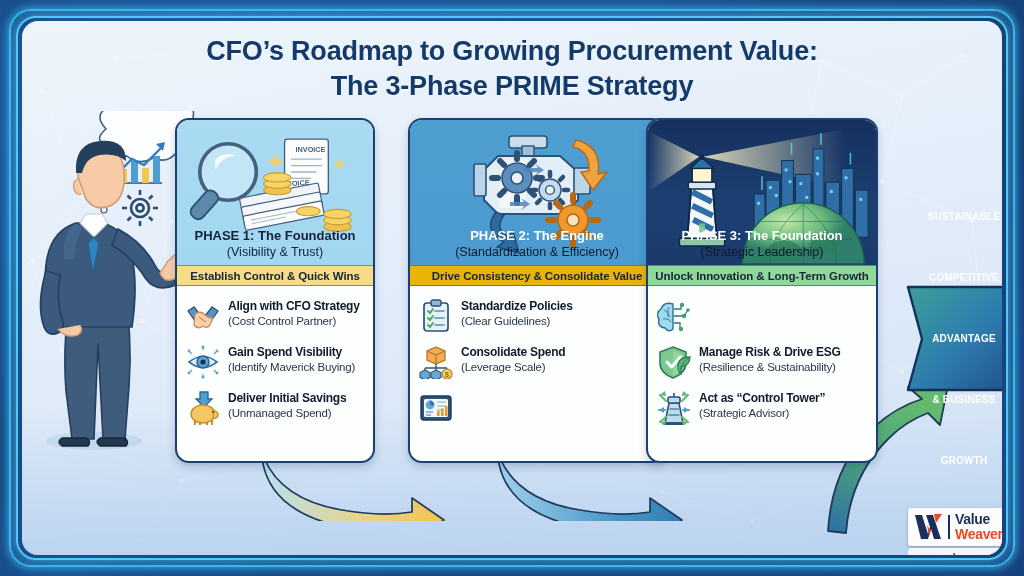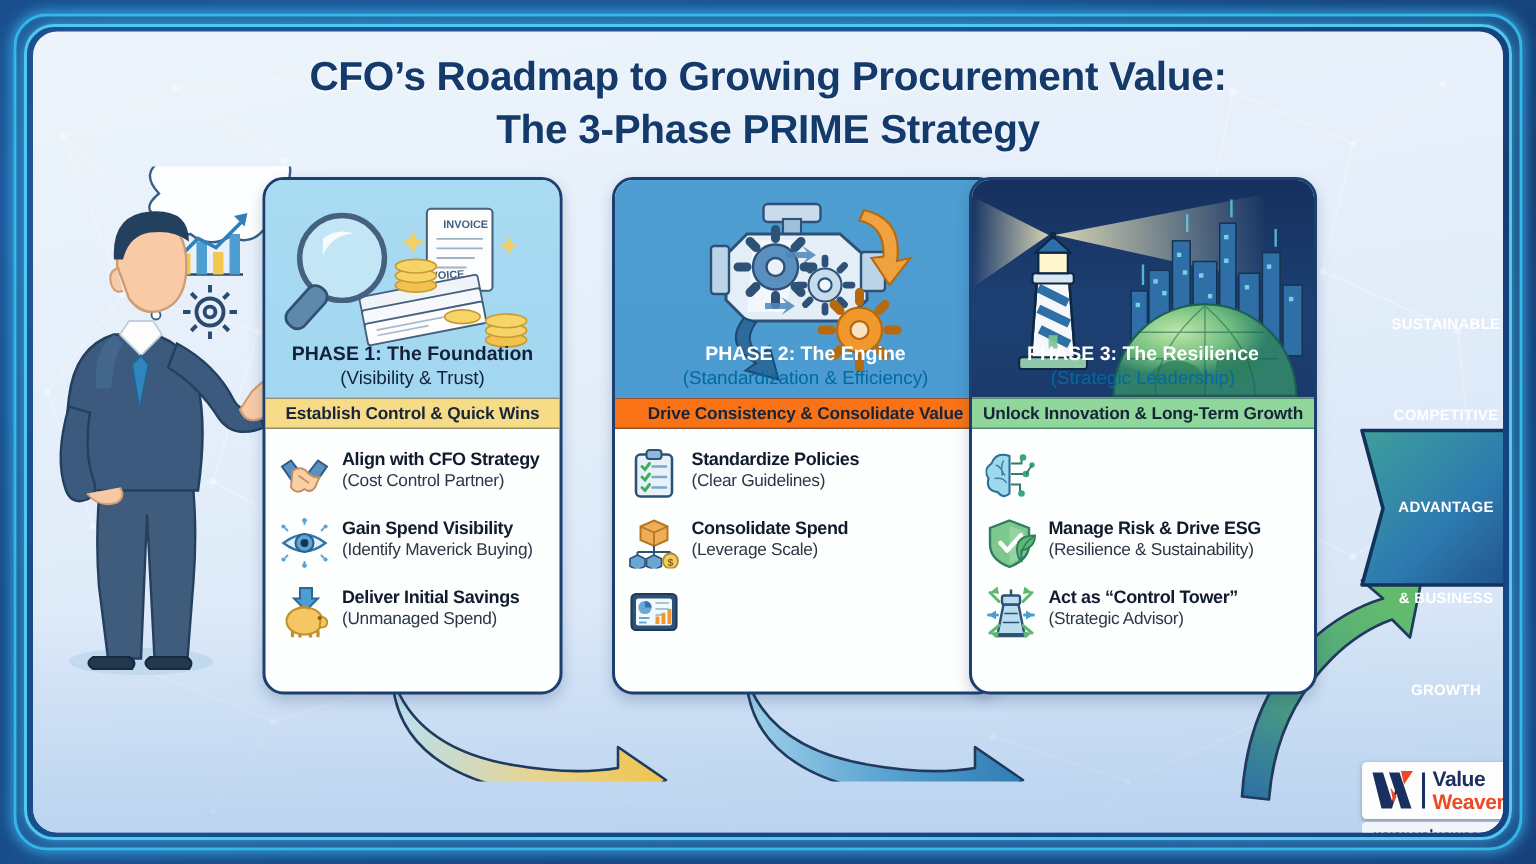--- a/index.html
+++ b/index.html
@@ -61,30 +61,30 @@
   .card-top{ position:relative; height:145px; }
   .c1 .card-top{ background:linear-gradient(180deg,#a9dbf2 0%, #a2d7f1 100%); }
   .c2 .card-top{ background:linear-gradient(180deg,#4e9ed2 0%, #4b9bd0 100%); }
   .c3 .card-top{ background:linear-gradient(180deg,#15305e 0%,#1d4073 60%,#1a3a6a 100%); }
 
   .ph-title{ position:absolute; left:0; right:0; top:108px; text-align:center; z-index:4; }
   .ph-title .pt{ display:block; font-size:13px; font-weight:bold; line-height:16px; }
   .ph-title .ps{ display:block; font-size:12.5px; line-height:16px; }
   .c1 .ph-title{ color:#12203a; }
   .c2 .ph-title, .c3 .ph-title{ color:#ffffff; }
-  .c2 .ph-title .ps, .c3 .ph-title .ps{ color:#0369a1; }
+  .c2 .ph-title .ps, .c3 .ph-title .ps{ color:#0f172a; }
 
   .banner{
     position:absolute; left:0; right:0; top:145px; height:21px;
     display:flex; align-items:center; justify-content:center;
     font-size:11.5px; font-weight:bold; color:#17243a; letter-spacing:-.1px;
     border-top:1px solid rgba(20,40,70,.45); border-bottom:1px solid rgba(20,40,70,.45);
   }
   .c1 .banner{ background:#f6dc86; }
-  .c2 .banner{ background:#f97316; }
+  .c2 .banner{ background:#eab308; }
   .c3 .banner{ background:#8fd79a; }
 
   .items{ position:absolute; left:0; right:0; top:170px; bottom:0; padding:8px 7px 0 9px; }
   .item{ display:flex; align-items:flex-start; gap:8px; margin-bottom:11px; }
   .item .ico{ width:34px; height:34px; flex:0 0 34px; margin-top:1px; }
   .item .txt{ padding-top:1px; }
   .item .h{ display:block; font-size:12px; font-weight:bold; color:#101b2d; line-height:15px; letter-spacing:-.25px; }
   .item .s{ display:block; font-size:11.5px; color:#2b3646; line-height:15px; letter-spacing:-.2px; }
 
   
@@ -522,21 +522,21 @@
           <path d="M96 145 a62 62 0 0 1 124 0"></path>
             <path d="M104 120 h104"></path>
             <path d="M114 102 h84"></path>
           <path d="M158 84 v61"></path>
             <path d="M158 84 q-34 30 -34 61"></path>
             <path d="M158 84 q34 30 34 61"></path>
         </g>
       </svg>
     </div>
     <div class="ph-title">
-      <span class="pt">PHASE 3: The Resilience</span>
+      <span class="pt">PHASE 3: The Foundation</span>
       <span class="ps">(Strategic Leadership)</span>
     </div>
     <div class="banner">Unlock Innovation &amp; Long-Term Growth</div>
     <div class="items">
 
       <div class="item">
         <svg class="ico" viewBox="0 0 34 34">
           <path d="M16 5 q-9 -3 -12 5 q-6 4 -2 10 q-2 8 6 9 q4 5 8 1 Z" fill="#9fd9ee" stroke="#2d6f96" stroke-width="1.4"></path>
           <g stroke="#2d6f96" stroke-width="1" fill="none" opacity=".85">
             <path d="M7 11 q5 2 4 7 M12 8 q-3 6 1 10 M6 20 q6 -1 8 3"></path>

